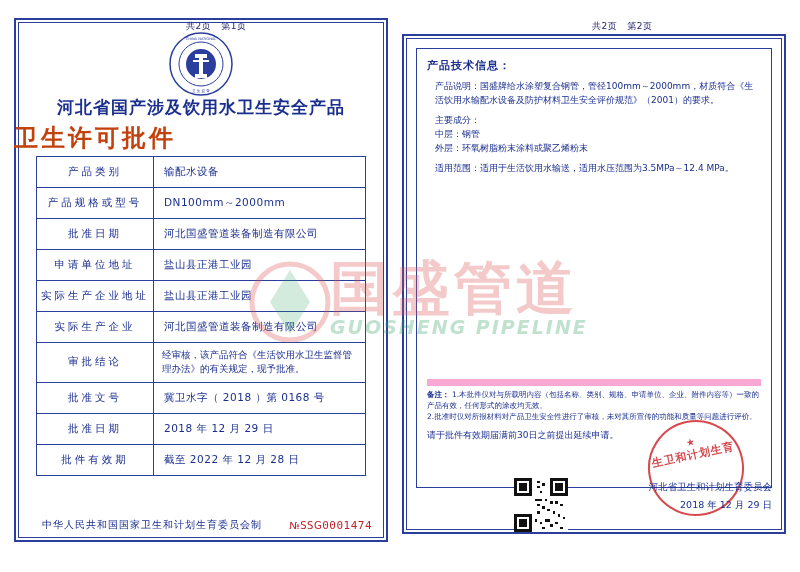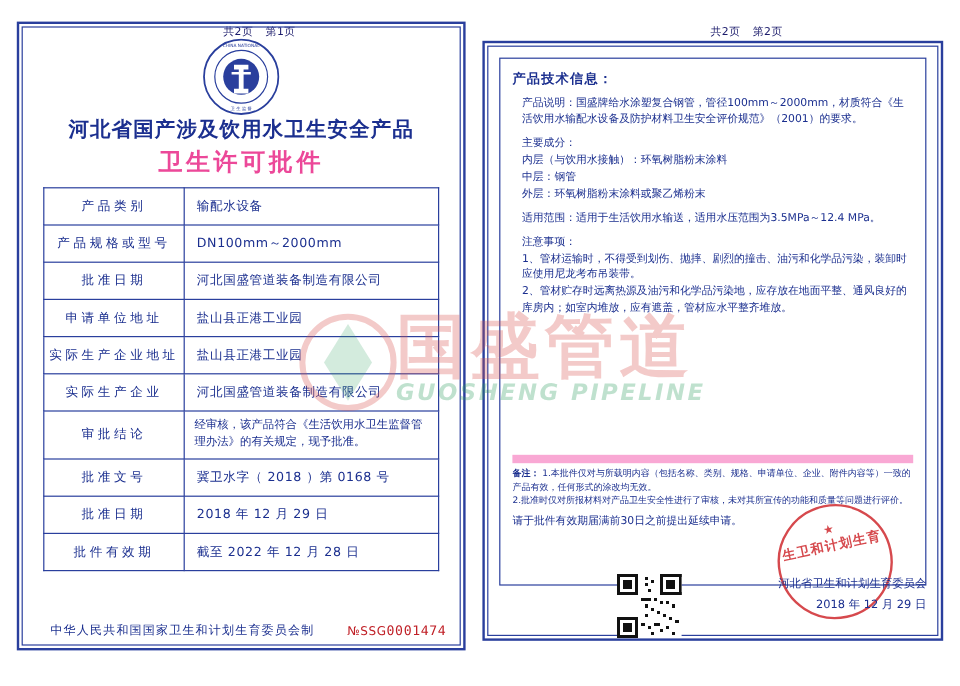--- a/index.html
+++ b/index.html
@@ -68,25 +68,25 @@
     font-family: "DejaVu Serif", "Liberation Serif", serif;
     font-weight: bold;
     font-size: 17px;
     color: #1b2f8f;
     letter-spacing: 1px;
   }
   .title-sub {
     position: absolute;
     top: 104px;
     left: 0; right: 0;
-    text-align: center;
+    text-align: left;
     font-family: "DejaVu Serif", "Liberation Serif", serif;
     font-weight: bold;
-    font-size: 20px;
-    color: #ec4899;
+    font-size: 24px;
+    color: #c2410c;
     letter-spacing: 3px;
   }
 
   table.info {
     position: absolute;
     left: 22px;
     top: 138px;
     width: 330px;
     border-collapse: collapse;
     font-size: 10px;
@@ -349,34 +349,28 @@
 
     <div class="rpanel">
       <h2>产品技术信息：</h2>
 
       <div class="rblock">
         <span class="hd">产品说明：国盛牌给水涂塑复合钢管，管径100mm～2000mm，材质符合《生活饮用水输配水设备及防护材料卫生安全评价规范》（2001）的要求。</span>
       </div>
 
       <div class="rblock">
         <span class="hd">主要成分：</span>
-        <span class="ln">内层（与饮用水接触）：环氧树脂粉末涂料</span>
         <span class="ln">中层：钢管</span>
         <span class="ln">外层：环氧树脂粉末涂料或聚乙烯粉末</span>
       </div>
 
       <div class="rblock">
         <span class="hd">适用范围：适用于生活饮用水输送，适用水压范围为3.5MPa～12.4 MPa。</span>
       </div>
 
-      <div class="rblock">
-        <span class="hd">注意事项：</span>
-        <span class="ln">1、管材运输时，不得受到划伤、抛摔、剧烈的撞击、油污和化学品污染，装卸时应使用尼龙考布吊装带。</span>
-        <span class="ln">2、管材贮存时远离热源及油污和化学品污染地，应存放在地面平整、通风良好的库房内；如室内堆放，应有遮盖，管材应水平整齐堆放。</span>
-      </div>
 
       <div class="remark-box">
         <span class="rtitle">备注：</span>
         <span>1.本批件仅对与所载明内容（包括名称、类别、规格、申请单位、企业、附件内容等）一致的产品有效，任何形式的涂改均无效。</span><br>
         <span>2.批准时仅对所报材料对产品卫生安全性进行了审核，未对其所宣传的功能和质量等问题进行评价。</span>
       </div>
 
       <div class="notice">请于批件有效期届满前30日之前提出延续申请。</div>
     </div>
 

